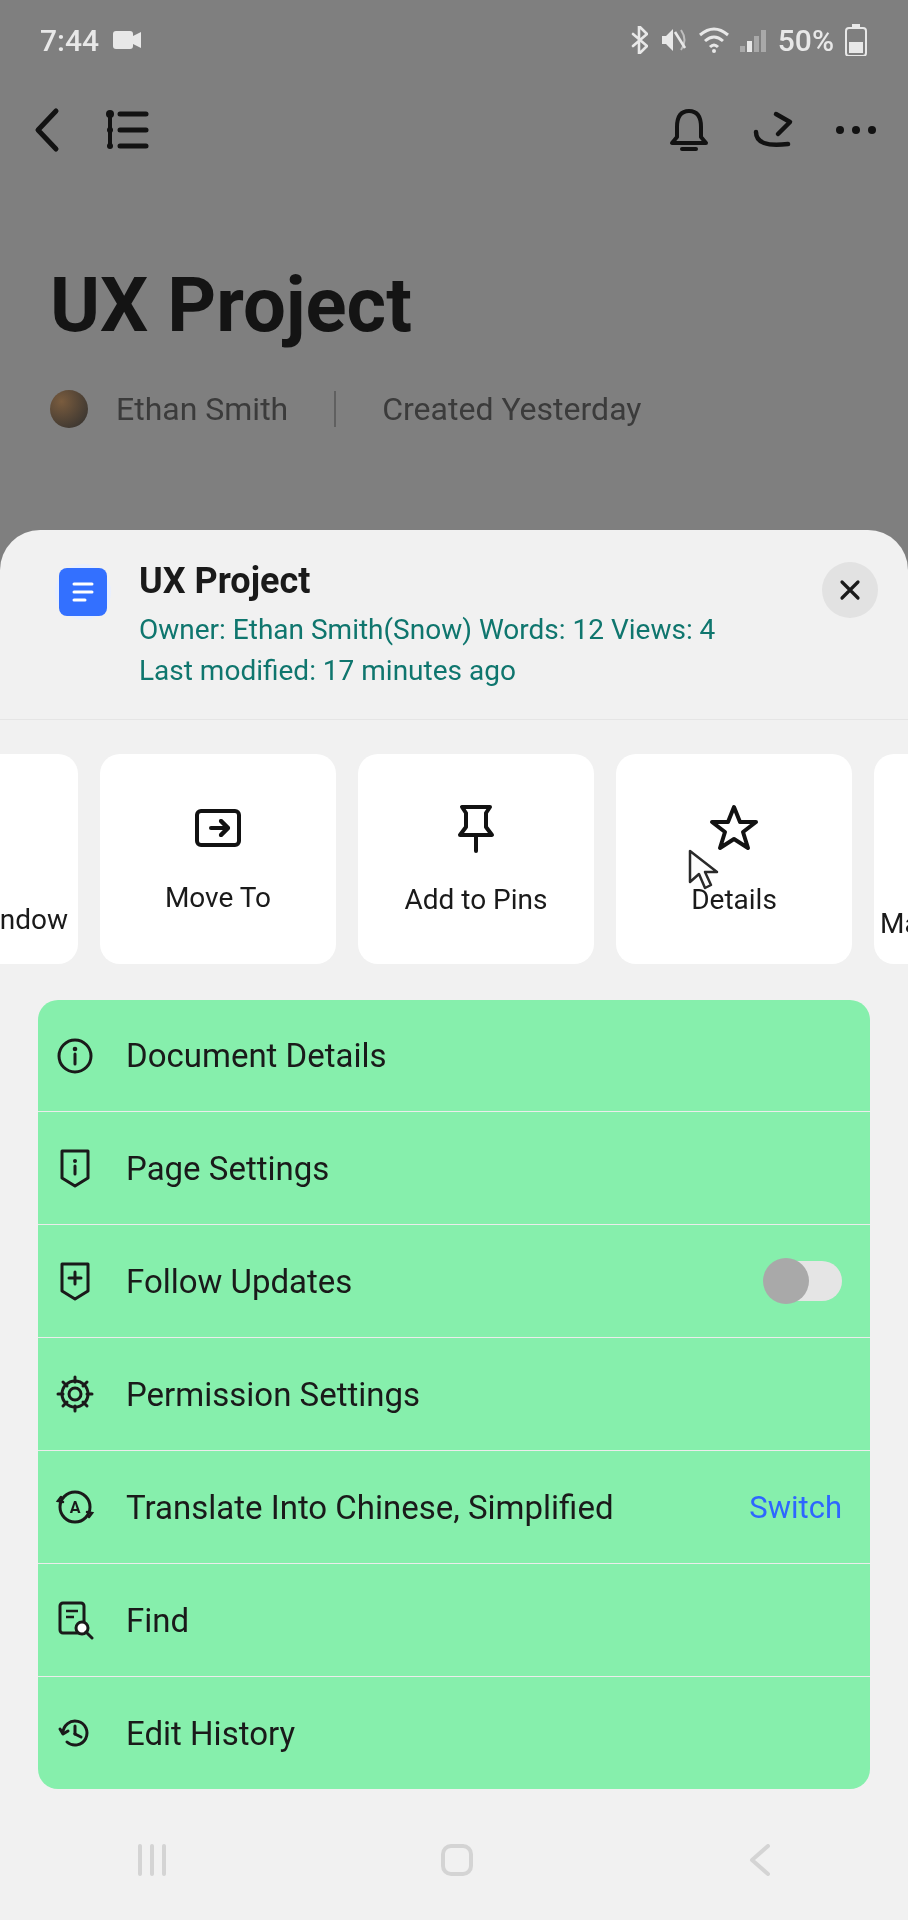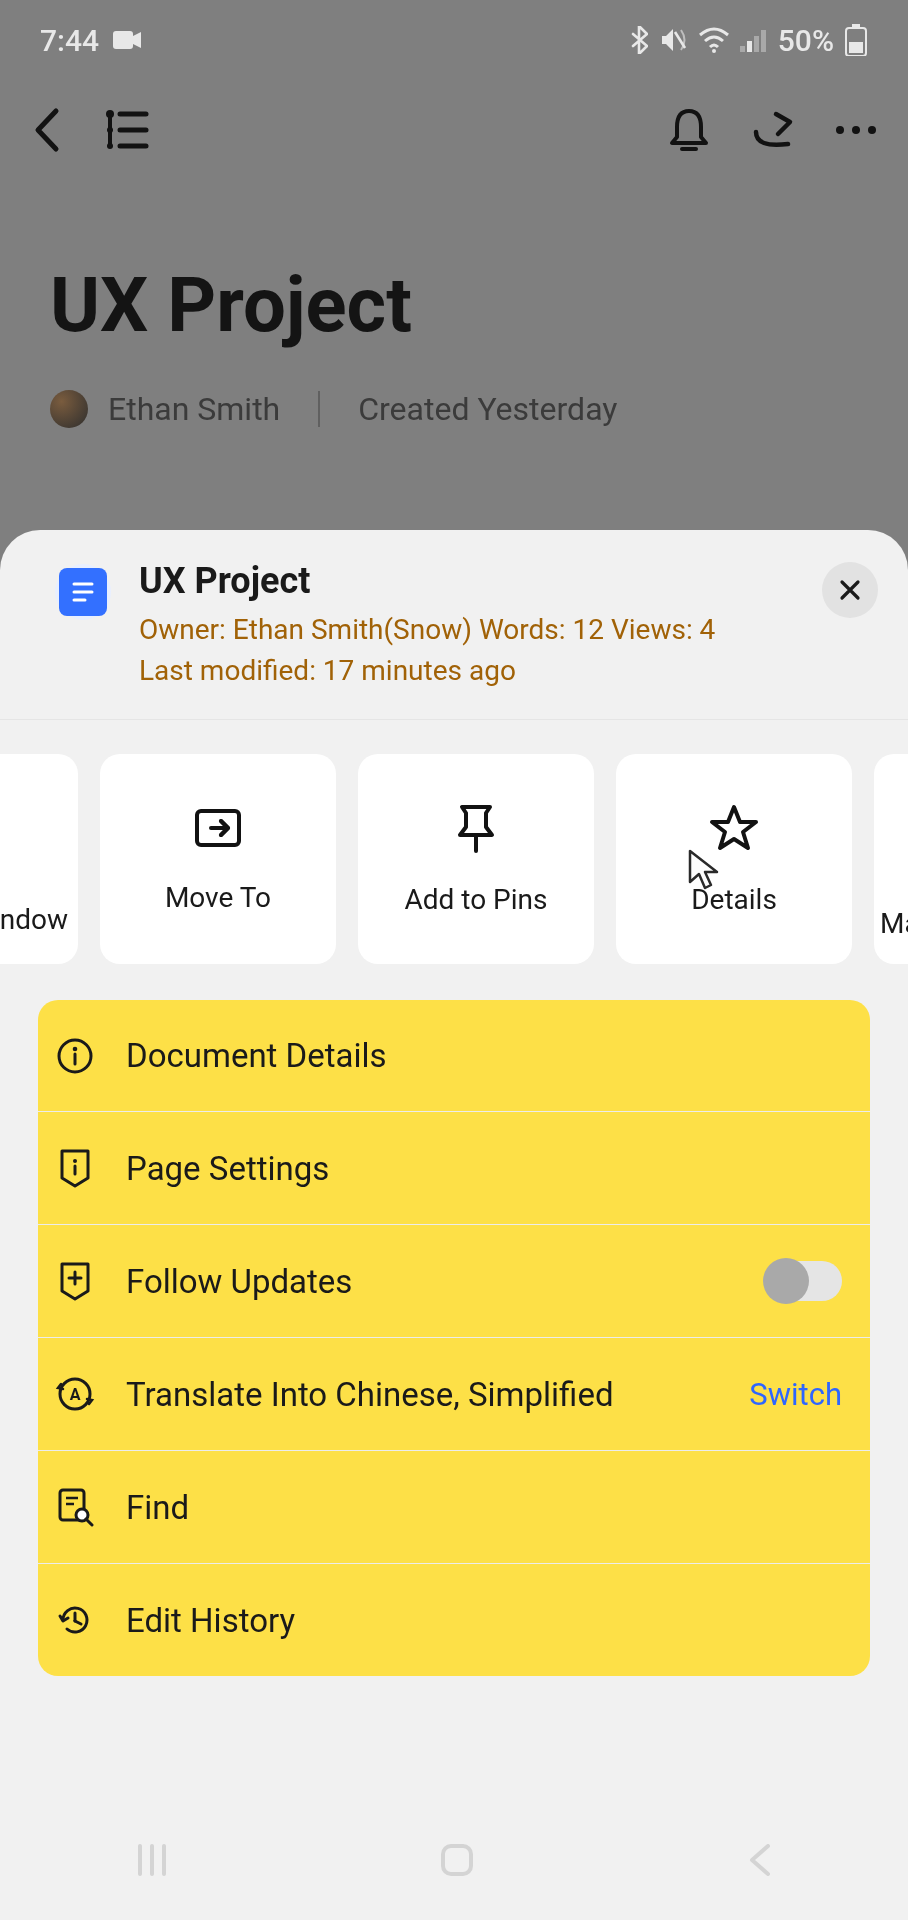--- a/index.html
+++ b/index.html
@@ -55,21 +55,21 @@
     font-weight: 700;
     color: #141414;
     z-index: 1;
   }
   .bg-meta {
     position: absolute;
     top: 390px;
     left: 50px;
     display: flex;
     align-items: center;
-    gap: 20px;
+    gap: 28px;
     z-index: 1;
     font-size: 32px;
     color: #3b3b3b;
   }
   .avatar {
     width: 38px; height: 38px;
     border-radius: 50%;
     background: radial-gradient(circle at 30% 30%, #7a5c3e, #2e2e2e);
   }
   .vline {
@@ -120,21 +120,21 @@
     flex: 1;
   }
   .sheet-title {
     font-size: 36px;
     font-weight: 700;
     color: #1a1a1a;
     margin-bottom: 8px;
   }
   .sheet-sub {
     font-size: 28px;
-    color: #a16207;
+    color: #0f766e;
     line-height: 1.45;
   }
   .close-btn {
     width: 56px; height: 56px;
     border-radius: 50%;
     background: #e2e2e2;
     display: flex; align-items: center; justify-content: center;
     flex-shrink: 0;
     margin-top: 2px;
   }
@@ -176,21 +176,21 @@
     padding-bottom: 24px;
   }
   .qlabel {
     font-size: 28px;
     color: #1a1a1a;
   }
   .quick-card svg { display: block; }
 
   .option-list {
     margin: 36px 38px 0 38px;
-    background: #fde047;
+    background: #86efac;
     border-radius: 20px;
     overflow: hidden;
   }
   .option-item {
     display: flex;
     align-items: center;
     padding: 36px 28px 36px 16px;
     border-bottom: 1px solid #ececec;
     gap: 30px;
   }
@@ -404,20 +404,30 @@
           <svg width="34" height="40" viewBox="0 0 34 40">
             <path d="M4 3 H30 V30 L17 38 L4 30 Z" stroke="#1a1a1a" stroke-width="3" fill="none" stroke-linejoin="round"></path>
             <line x1="11" y1="17" x2="23" y2="17" stroke="#1a1a1a" stroke-width="3" stroke-linecap="round"></line>
             <line x1="17" y1="11" x2="17" y2="23" stroke="#1a1a1a" stroke-width="3" stroke-linecap="round"></line>
           </svg>
         </span>
       <span class="opt-label">Follow Updates</span>
       <div class="toggle">
           <div class="knob"></div>
         </div>
+    </div>
+    <div class="option-item">
+      <span class="opt-icon-slot">
+          <svg width="40" height="40" viewBox="0 0 40 40">
+            <circle cx="20" cy="20" r="6" stroke="#1a1a1a" stroke-width="3" fill="none"></circle>
+            <path d="M20 3 L20 8 M20 32 L20 37 M3 20 L8 20 M32 20 L37 20 M8 8 L12 12 M28 28 L32 32 M32 8 L28 12 M12 28 L8 32" stroke="#1a1a1a" stroke-width="3" stroke-linecap="round"></path>
+            <circle cx="20" cy="20" r="13" stroke="#1a1a1a" stroke-width="3" fill="none"></circle>
+          </svg>
+        </span>
+      <span class="opt-label">Permission Settings</span>
     </div>
     <div class="option-item">
       <span class="opt-icon-slot">
           <svg width="40" height="40" viewBox="0 0 40 40">
             <circle cx="20" cy="20" r="15" stroke="#1a1a1a" stroke-width="3" fill="none"></circle>
             <text x="20" y="26" font-size="16" font-weight="700" text-anchor="middle" fill="#1a1a1a">A</text>
             <path d="M6 10 L3 14 L8 15" stroke="#1a1a1a" stroke-width="2.5" fill="none" stroke-linecap="round"></path>
             <path d="M34 30 L37 26 L32 25" stroke="#1a1a1a" stroke-width="2.5" fill="none" stroke-linecap="round"></path>
           </svg>
         </span>

